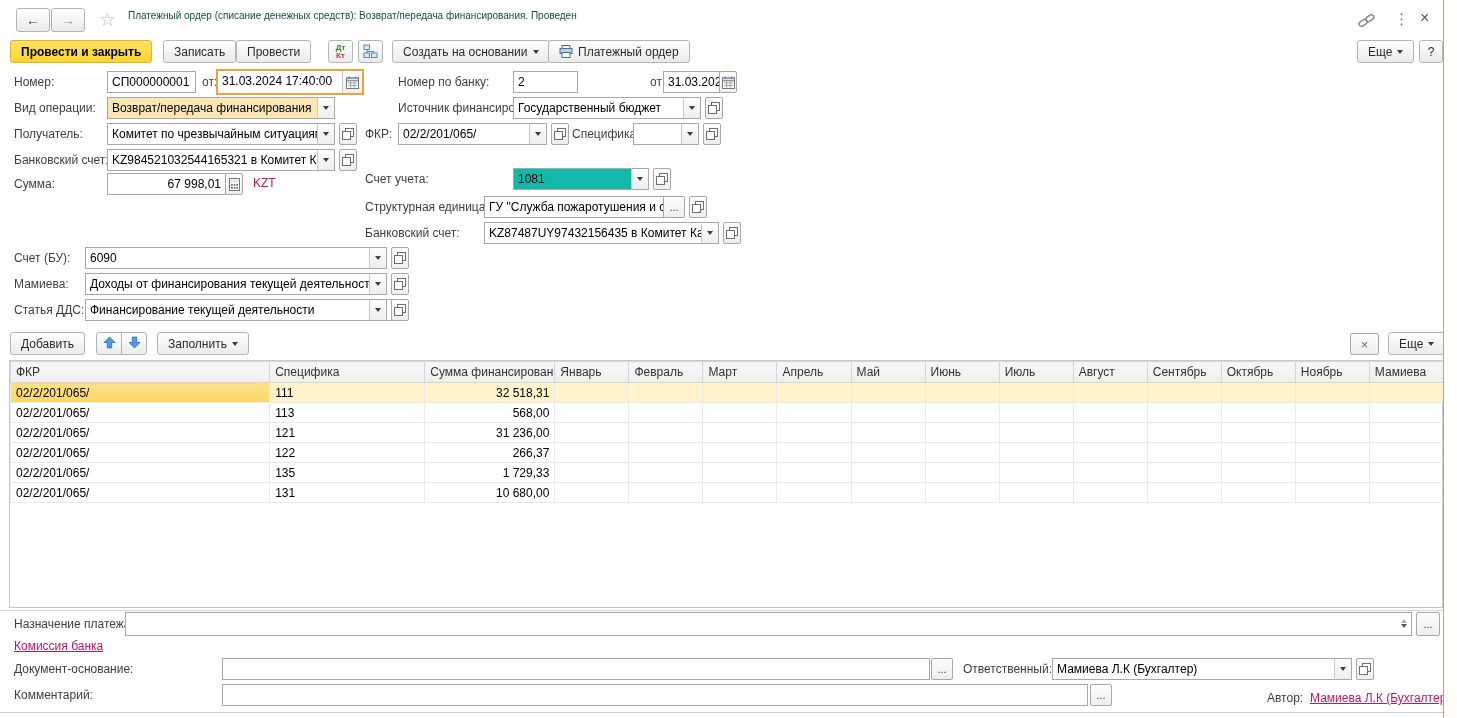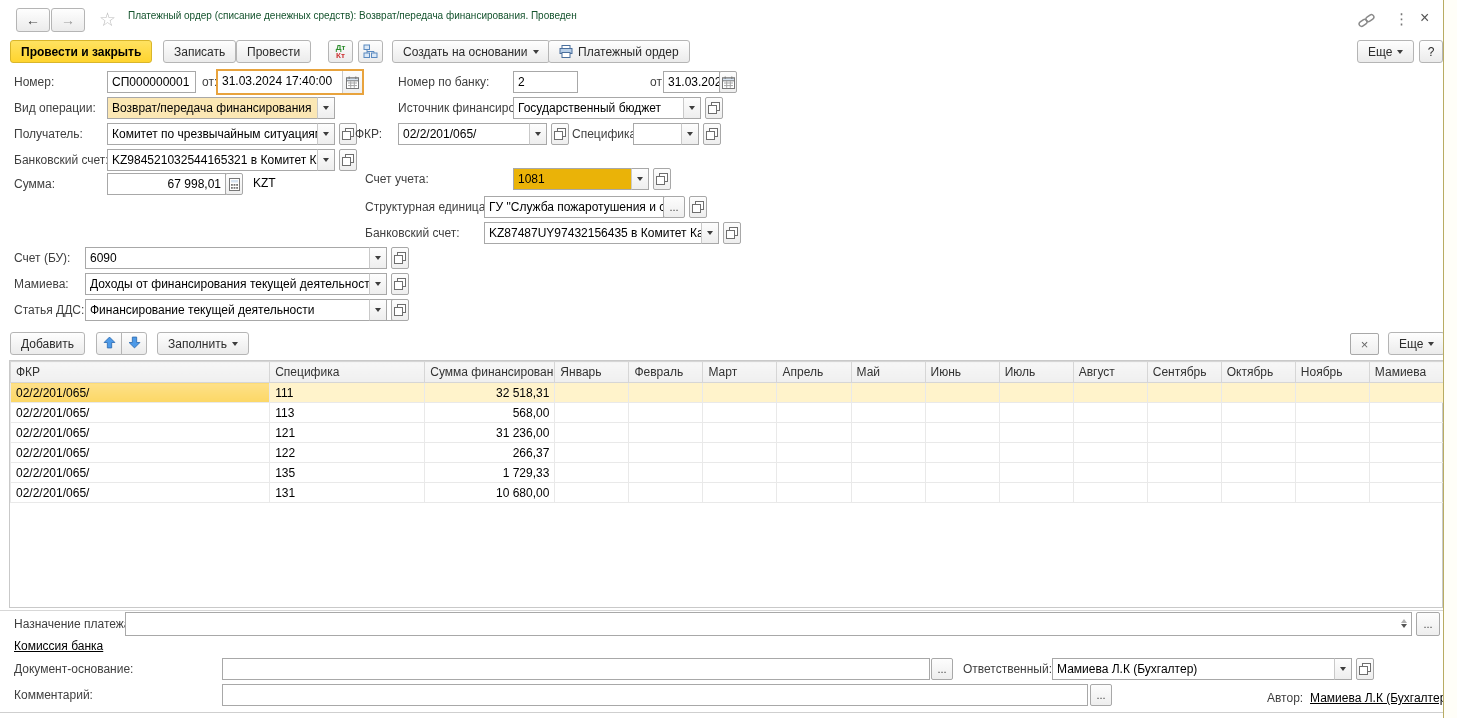--- a/index.html
+++ b/index.html
@@ -2,31 +2,31 @@
 <html><head>
 <meta charset="utf-8">
 <style>
   html,body{margin:0;padding:0;background:#fff;font-family:"Liberation Sans",sans-serif;}
   #app{position:relative;width:1457px;height:718px;background:#fff;overflow:hidden;}
   .lbl{position:absolute;font-size:12px;color:#3f3f3f;white-space:nowrap;line-height:22px;}
   .fld{position:absolute;box-sizing:border-box;height:22px;border:1px solid #a8a8a8;background:#fff;
        font-size:12px;color:#000;padding:3px 4px 0 4px;white-space:nowrap;overflow:hidden;}
   .fld.num{text-align:right;}
   .fld.fill{background:#fbe7b4;}
-  .fld.fill2{background:#eab308;}
+  .fld.fill2{background:#14b8a6;}
   .combo{position:absolute;box-sizing:border-box;height:22px;width:18px;border:1px solid #a8a8a8;border-left:1px solid #c9c9c9;
          background:linear-gradient(#fdfdfd,#eeeeee);display:flex;align-items:center;justify-content:center;}
   .sqbtn{position:absolute;box-sizing:border-box;height:22px;width:18px;border:1px solid #a8a8a8;border-radius:2px;
          background:linear-gradient(#fdfdfd,#eeeeee);display:flex;align-items:center;justify-content:center;font-size:11px;color:#444;}
   .caret{width:0;height:0;border-left:3.5px solid transparent;border-right:3.5px solid transparent;border-top:4px solid #3d3d3d;}
   .btn{position:absolute;box-sizing:border-box;height:23px;border:1px solid #b5b5b5;border-radius:3px;
        background:linear-gradient(#fefefe,#ebebeb);font-size:12px;color:#2b2b2b;display:flex;align-items:center;
        justify-content:center;padding:0 10px;white-space:nowrap;gap:5px;}
   .btn.primary{background:linear-gradient(#ffe261,#ffd42e);border-color:#d9b62b;font-weight:bold;color:#000;}
-  .link{color:#000000;font-size:12px;text-decoration:underline;cursor:pointer;white-space:nowrap;}
+  .link{color:#be185d;font-size:12px;text-decoration:underline;cursor:pointer;white-space:nowrap;}
   .focusbox{position:absolute;box-sizing:border-box;border:2px solid #e8a33d;background:#fff;display:flex;align-items:stretch;}
   .focusbox .txt{flex:1;font-size:12px;padding:3px 4px 0 4px;white-space:nowrap;overflow:hidden;}
   .focusbox .cal{width:19px;border-left:1px solid #c9c9c9;background:linear-gradient(#fdfdfd,#eeeeee);
                  display:flex;align-items:center;justify-content:center;}
   .dtkt{display:flex;flex-direction:column;align-items:center;font-size:8px;font-weight:bold;line-height:8px;}
   table.grid{border-collapse:collapse;table-layout:fixed;width:1434px;font-size:12px;}
   table.grid th{background:linear-gradient(#f7f7f7,#efefef);border:1px solid #d6d6d6;font-weight:normal;color:#333;
                 text-align:left;height:20px;padding:0 5px;white-space:nowrap;overflow:hidden;}
   table.grid td{border:1px solid #e9e9e9;height:19px;padding:0 5px;white-space:nowrap;overflow:hidden;color:#000;}
   table.grid td.num{text-align:right;}
@@ -174,21 +174,21 @@
   <div class="fld" style="left:107px;top:123px;width:211px;">Комитет по чрезвычайным ситуациям МВ</div>
   <div class="combo" style="left:317px;top:123px;">
       <span class="caret"></span>
     </div>
   <div class="sqbtn" style="left:339px;top:123px;">
     <svg width="12" height="12" viewBox="0 0 12 12">
         <rect x="3.5" y="0.5" width="8" height="8" fill="#fff" stroke="#6e6e6e"></rect>
         <rect x="0.5" y="3.5" width="8" height="8" fill="#fff" stroke="#6e6e6e"></rect>
       </svg>
   </div>
-  <div class="lbl" style="left:355px;top:123px;">ФКР:</div>
+  <div class="lbl" style="left:365px;top:123px;">ФКР:</div>
   <div class="fld" style="left:398px;top:123px;width:132px;">02/2/201/065/</div>
   <div class="combo" style="left:529px;top:123px;">
       <span class="caret"></span>
     </div>
   <div class="sqbtn" style="left:551px;top:123px;">
     <svg width="12" height="12" viewBox="0 0 12 12">
         <rect x="3.5" y="0.5" width="8" height="8" fill="#fff" stroke="#6e6e6e"></rect>
         <rect x="0.5" y="3.5" width="8" height="8" fill="#fff" stroke="#6e6e6e"></rect>
       </svg>
   </div>

